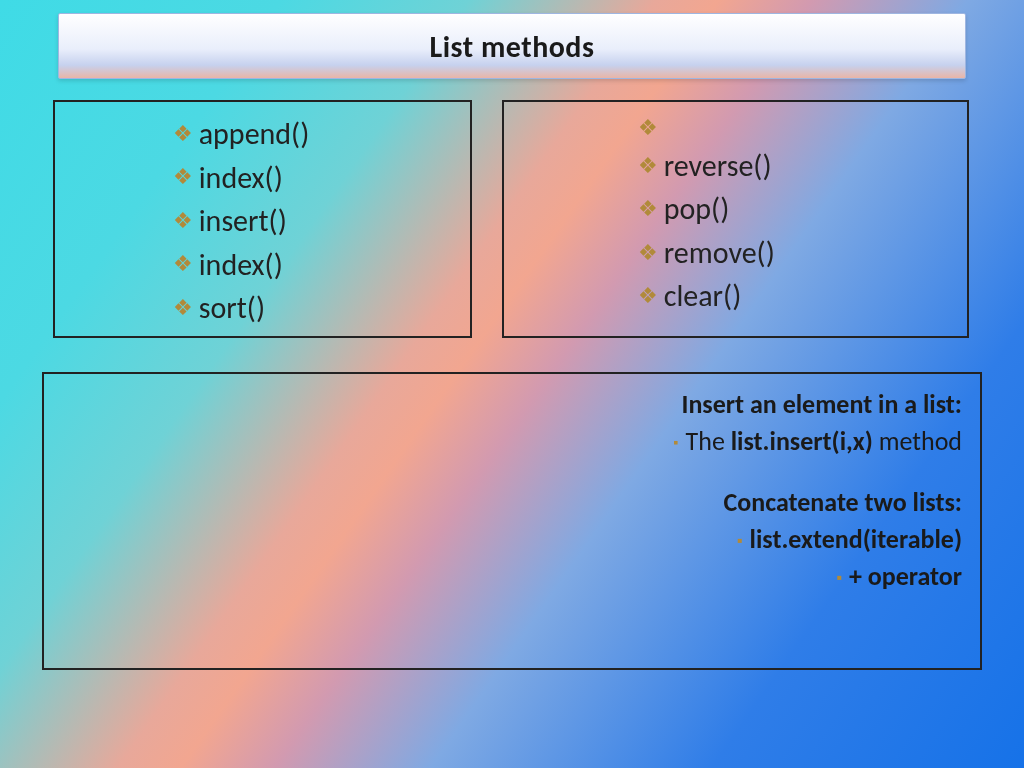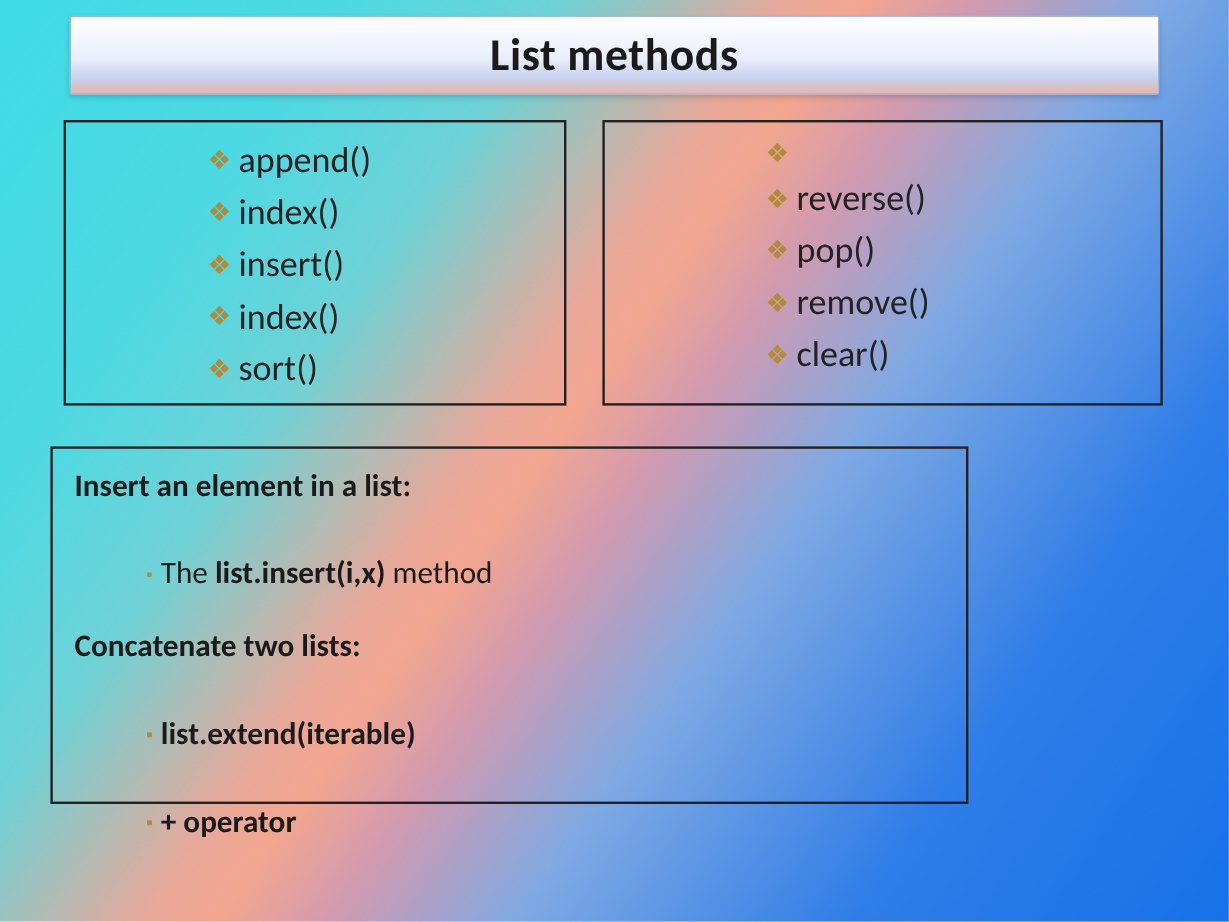--- a/index.html
+++ b/index.html
@@ -24,21 +24,21 @@
     width: 908px; height: 66px;
     background: linear-gradient(to bottom, #ffffff 0%, #e9eefb 55%, #c6d1ee 80%, #e9b5a7 100%);
     border: 1px solid #9fb6e1;
     border-radius: 2px;
     box-shadow: 0 2px 4px rgba(0,0,0,.15), inset 0 1px 0 rgba(255,255,255,.9);
     display: flex;
     align-items: center;
     justify-content: center;
   }
   .title-bar h1 {
-    font-size: 38px;
+    font-size: 30px;
     font-weight: 700;
     color: #1a1a1a;
     letter-spacing: .5px;
   }
   .methods-box {
     position: absolute;
     top: 100px;
     height: 238px;
     border: 2px solid #222;
     background: transparent;
@@ -58,30 +58,31 @@
     color: #b18a3a;
     font-size: 22px;
     margin-right: 6px;
   }
   #box-left .m-list { padding-left: 86px; }
   #box-right .m-list { padding-left: 102px; }
 
   .detail-box {
     position: absolute;
     left: 42px; top: 372px;
-    width: 765px; height: 298px;
+    width: 940px; height: 298px;
     border: 2px solid #222;
     padding: 12px 18px;
     font-size: 26px;
     color: #1a1a1a;
     line-height: 1.42;
+    text-align: right;
   }
   .detail-box .heading { font-weight: 700; }
   .sub-list { list-style: none; padding-left: 60px; }
-  .sub-list li { font-size: 26px; margin-top: 36px; }
+  .sub-list li { font-size: 26px; }
   .sub-list li .sq { color: #b18a3a; font-size: 14px; margin-right: 7px; position: relative; top: -3px; }
   .sub-list li b { font-weight: 700; }
   .gap { height: 24px; }
   .sub-list.bold li { font-weight: 700; }
 </style>
 </head>
 <body>
 
 <div class="title-bar">
   <h1>List methods</h1>

